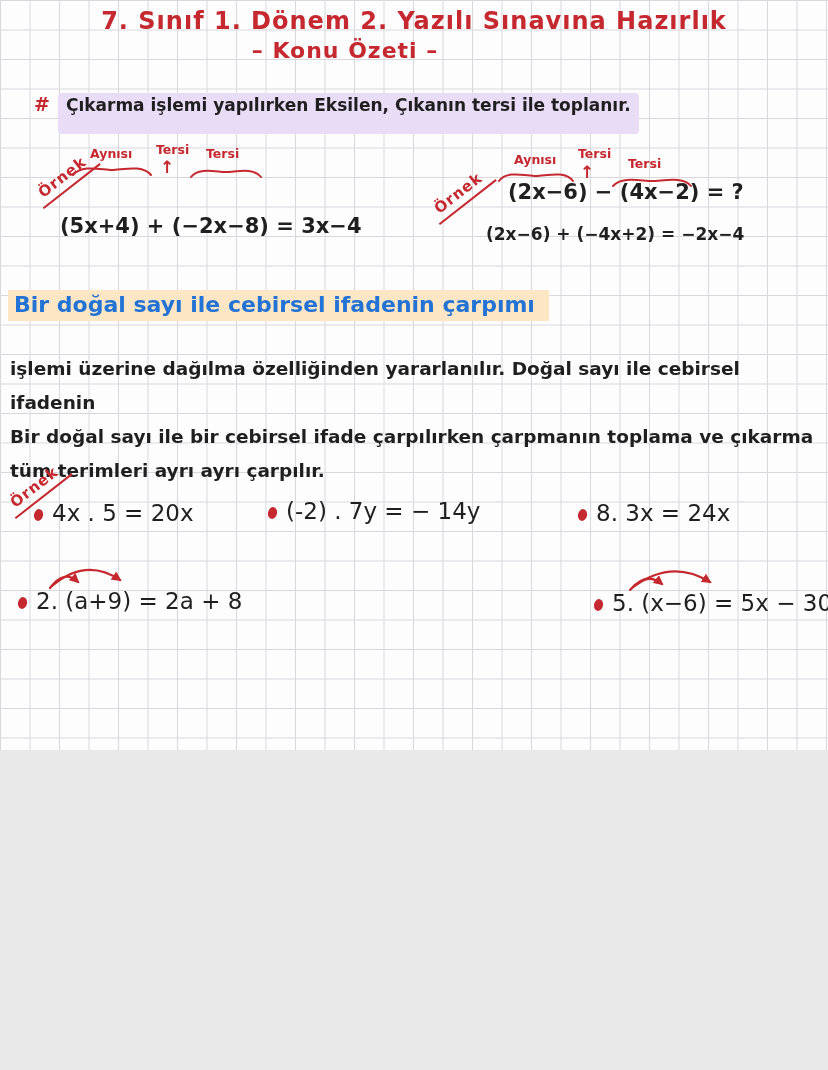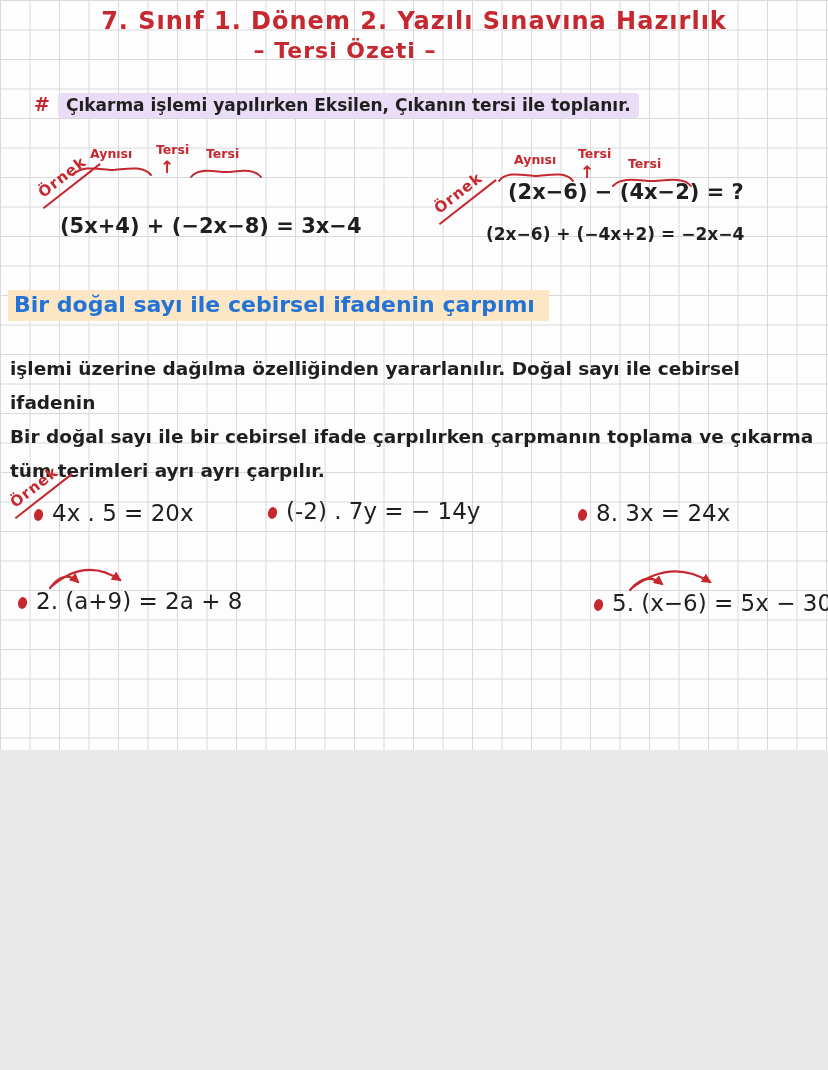--- a/index.html
+++ b/index.html
@@ -20,21 +20,21 @@
 
   
   .title-1{left:0;top:7px;width:828px;text-align:center;
     font-size:24px;font-weight:bold;color:#c5282e;letter-spacing:1px;}
   .title-2{left:0;top:38px;width:690px;text-align:center;
     font-size:22px;font-weight:bold;color:#c5282e;letter-spacing:1px;}
 
   
   .rule-line{left:34px;top:93px;font-size:17px;font-weight:600;}
   .rule-hash{color:#c5282e;font-size:19px;font-weight:bold;margin-right:8px;}
-  .hl-lavender{background:#e9dcf7;padding:2px 8px 3px;border-radius:4px;}
+  .hl-lavender{background:#e9dcf7;padding:2px 8px 19px;border-radius:4px;}
 
   
   .example{width:370px;height:125px;}
   .ex1{left:30px;top:142px;}
   .ex2{left:428px;top:146px;}
   .ornek{
     color:#c5282e;font-size:15px;font-weight:bold;letter-spacing:1px;
     border-bottom:2.5px solid #c5282e;padding:0 10px 3px 6px;
     transform:rotate(-38deg);transform-origin:left bottom;
     display:inline-block;
@@ -90,21 +90,21 @@
   <defs>
     <marker id="arr" viewBox="0 0 10 10" refX="8" refY="5" markerWidth="4.5" markerHeight="4.5" orient="auto-start-reverse">
       <path d="M0,0 L10,5 L0,10 z" fill="#c5282e"></path>
     </marker>
   </defs>
 </svg>
 
 <div class="page">
 
   <div class="abs title-1">7. Sınıf  1. Dönem  2. Yazılı Sınavına Hazırlık</div>
-  <div class="abs title-2">– Tersi Özeti –</div>
+  <div class="abs title-2">– Konu Özeti –</div>
 
   <div class="abs rule-line">
     <span class="rule-hash">#</span><span class="hl-lavender">Çıkarma işlemi yapılırken Eksilen, Çıkanın tersi ile toplanır.</span>
   </div>
 
   <div class="abs example ex1">
     <span class="abs ex-ornek ornek">Örnek</span>
     <span class="abs ann ann-same">Aynısı</span>
     <span class="abs ann ann-inv-op">Tersi</span>
     <span class="abs ann ann-inv-term">Tersi</span>

